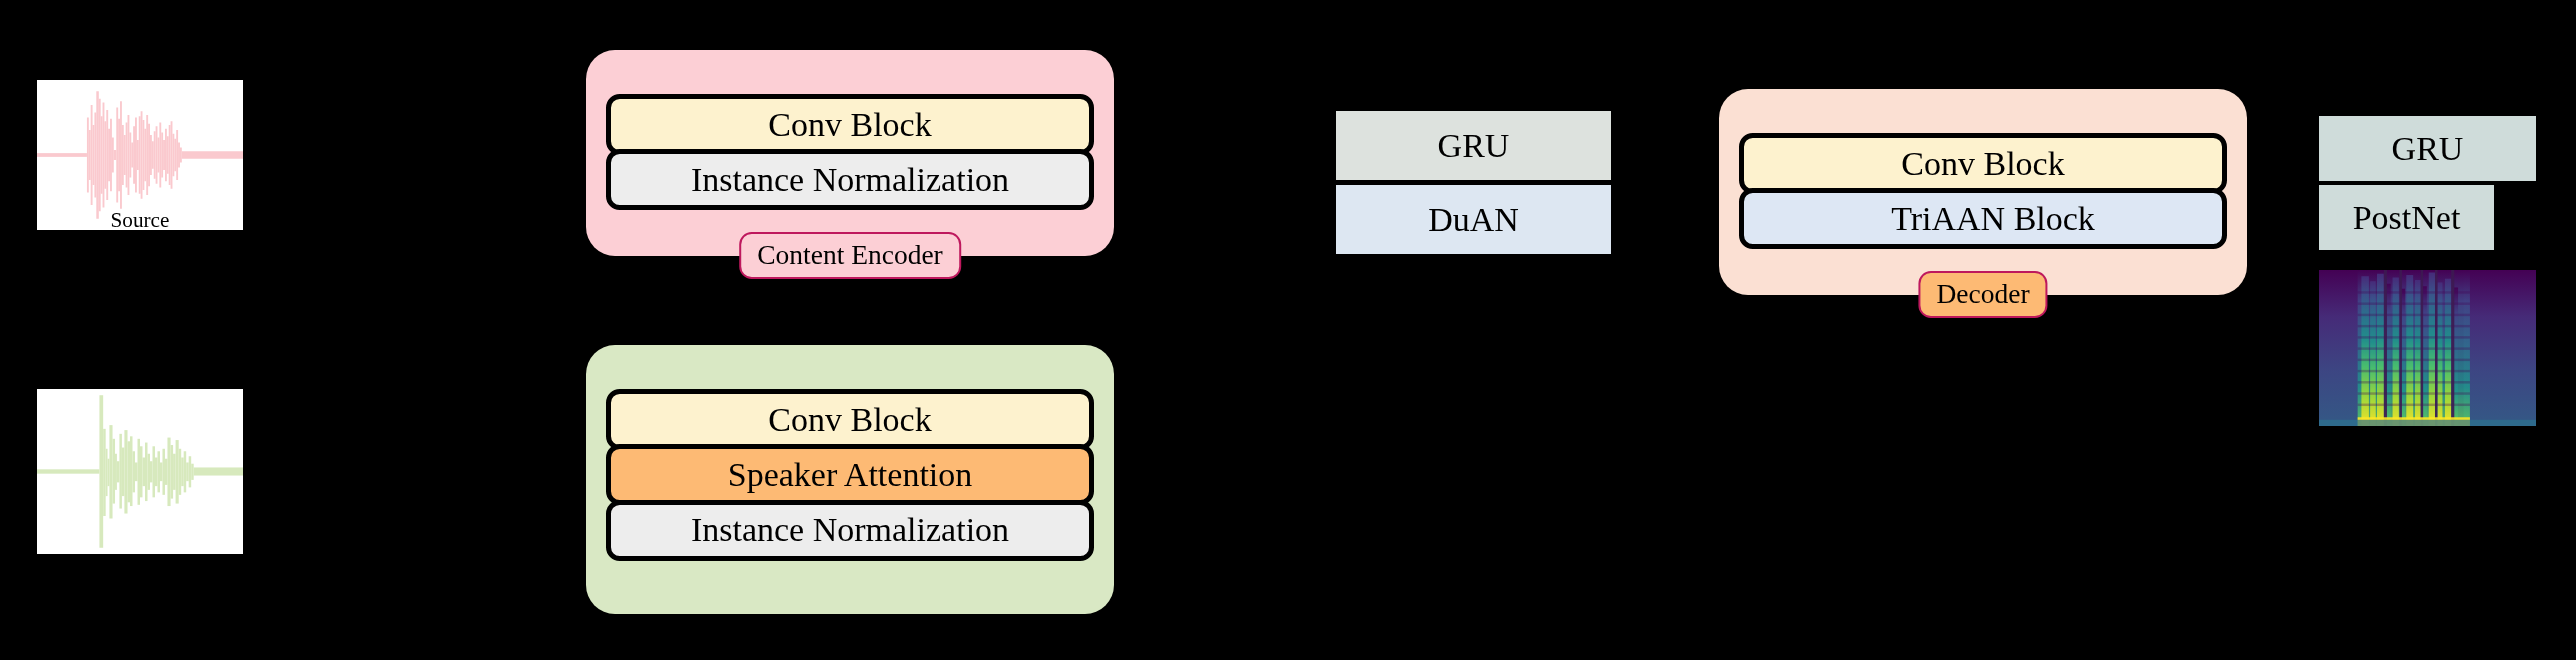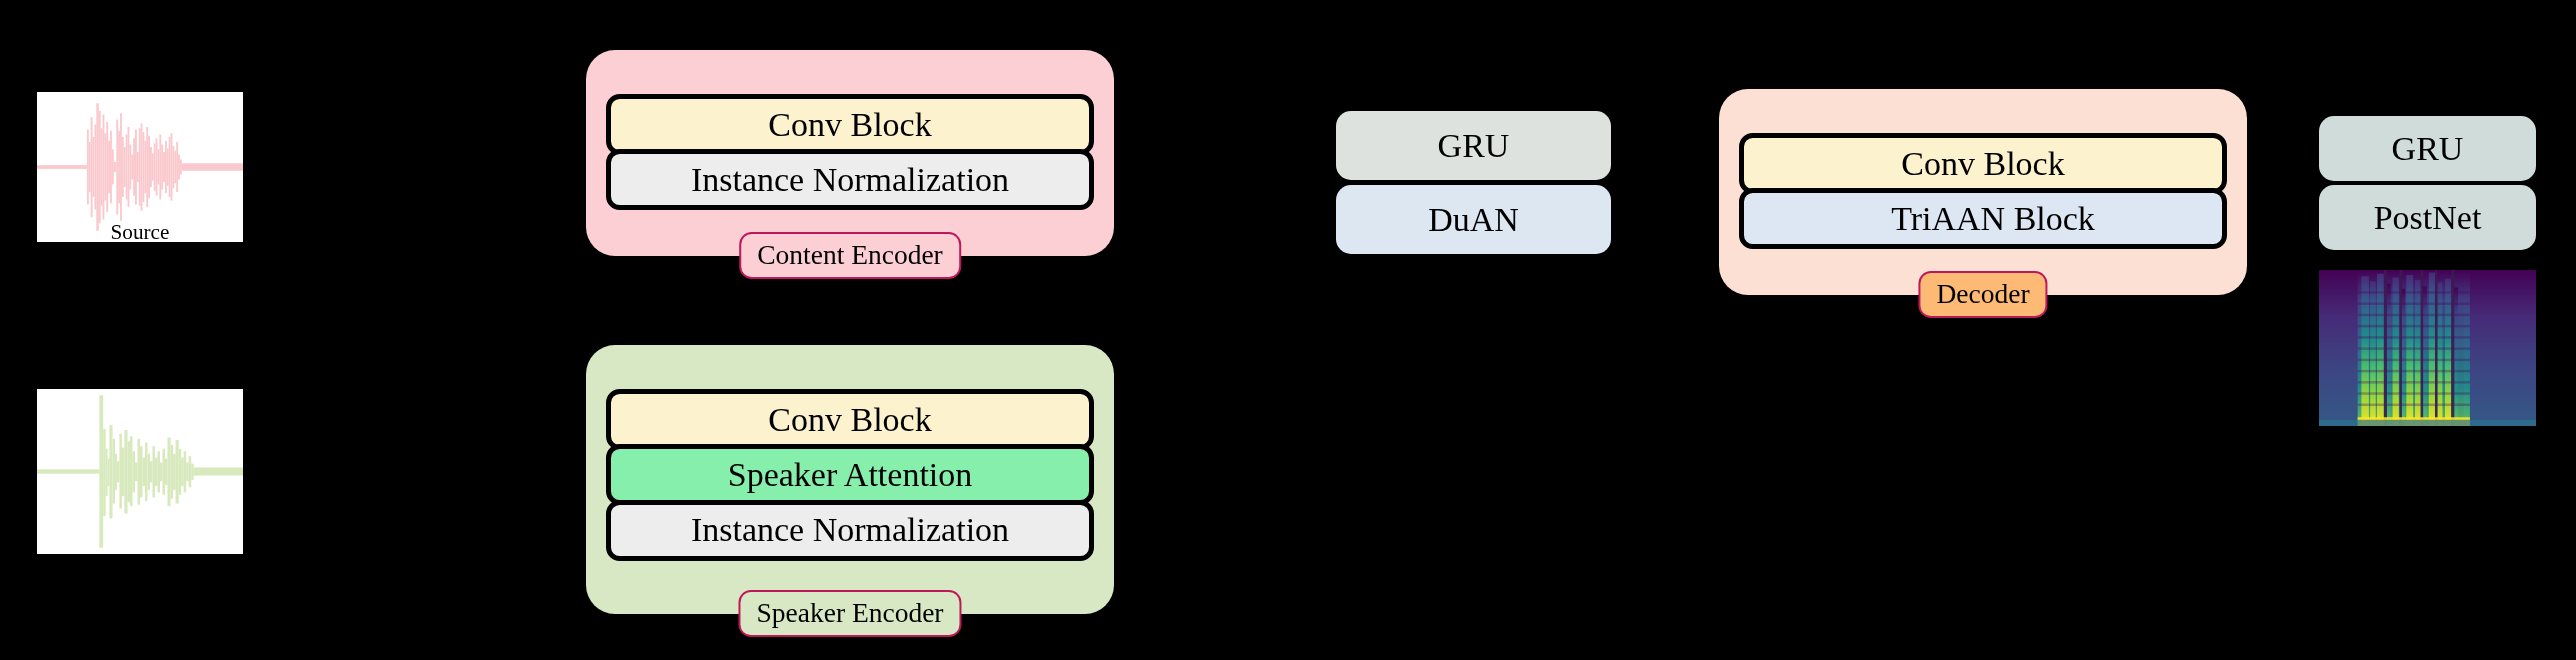--- a/index.html
+++ b/index.html
@@ -25,21 +25,21 @@
   }
 
   
   .wave-panel {
     position: absolute;
     background: #ffffff;
     overflow: hidden;
   }
   .wave-panel svg { display: block; width: 100%; height: 100%; }
 
-  #wave-source { left: 37px;  top: 80px; width: 206px; height: 150px; margin-top: 12px; }
+  #wave-source { left: 37px;  top: 80px; width: 206px; height: 150px; }
   #wave-target { left: 37px;  top: 389px; width: 206px; height: 165px; }
 
   
   .module {
     position: absolute;
     border-radius: 29px;
     box-sizing: border-box;
   }
   .module-inner-stack {
     position: absolute;
@@ -78,21 +78,21 @@
     font-size: 27.5px;
     line-height: 1;
     white-space: nowrap;
     padding: 0 16px;
   }
 
   
   .plain-block {
     position: absolute;
     box-sizing: border-box;
-    border-radius: 15px;
+    border-radius: 0;
     display: flex;
     align-items: center;
     justify-content: center;
     font-size: 34px;
     line-height: 1;
     white-space: nowrap;
   }
 
   
   #spectrogram {
@@ -229,29 +229,26 @@
     <div class="badge" style="left: 50%; transform: translateX(-50%); bottom: -22.5px; background: rgb(252, 207, 213);">
       <span>Content Encoder</span>
     </div>
   </div>
 
   <div class="module" id="speaker-encoder" style="left: 586px; top: 345px; width: 528px; height: 269px; background: rgb(217, 232, 196);">
     <div class="module-inner-stack" style="top:24px;">
       <div class="layer" style="background: rgb(253, 242, 206);">
         <span>Conv Block</span>
       </div>
-      <div class="layer" style="background: #86efac;">
+      <div class="layer" style="background: #fdba74;">
         <span>Speaker Attention</span>
       </div>
       <div class="layer" style="background: rgb(237, 237, 237);">
         <span>Instance Normalization</span>
       </div>
-    </div>
-    <div class="badge" style="left: 50%; transform: translateX(-50%); bottom: -22.5px; background: rgb(217, 232, 196);">
-      <span>Speaker Encoder</span>
     </div>
   </div>
 
   <div class="plain-block" id="bottleneck-gru" style="left: 1336px; top: 111px; width: 275px; height: 69px; background: rgb(221, 226, 222);">
     <span>GRU</span>
   </div>
   <div class="plain-block" id="bottleneck-duan" style="left: 1336px; top: 185px; width: 275px; height: 69px; background: rgb(221, 231, 242);">
     <span>DuAN</span>
   </div>
 
@@ -265,21 +262,21 @@
       </div>
     </div>
     <div class="badge" style="left: 50%; transform: translateX(-50%); bottom: -22.5px; background: #fdba74;">
       <span>Decoder</span>
     </div>
   </div>
 
   <div class="plain-block" id="output-gru" style="left: 2319px; top: 116px; width: 217px; height: 65px; background: rgb(207, 220, 218);">
     <span>GRU</span>
   </div>
-  <div class="plain-block" id="output-postnet" style="left: 2319px; top: 185px; width: 217px; height: 65px; background: rgb(207, 220, 218);">
+  <div class="plain-block" id="output-postnet" style="left: 2319px; top: 185px; width: 175px; height: 65px; background: rgb(207, 220, 218);">
     <span>PostNet</span>
   </div>
 
   <div id="spectrogram">
     <svg viewBox="0 0 348 250" preserveAspectRatio="none">
       <defs>
         <linearGradient id="gq" x1="0" y1="1" x2="0" y2="0">
           <stop offset="0" stop-color="#fde725"></stop>
           <stop offset="0.20" stop-color="#a0da39"></stop>
           <stop offset="0.40" stop-color="#4ac16d"></stop>

